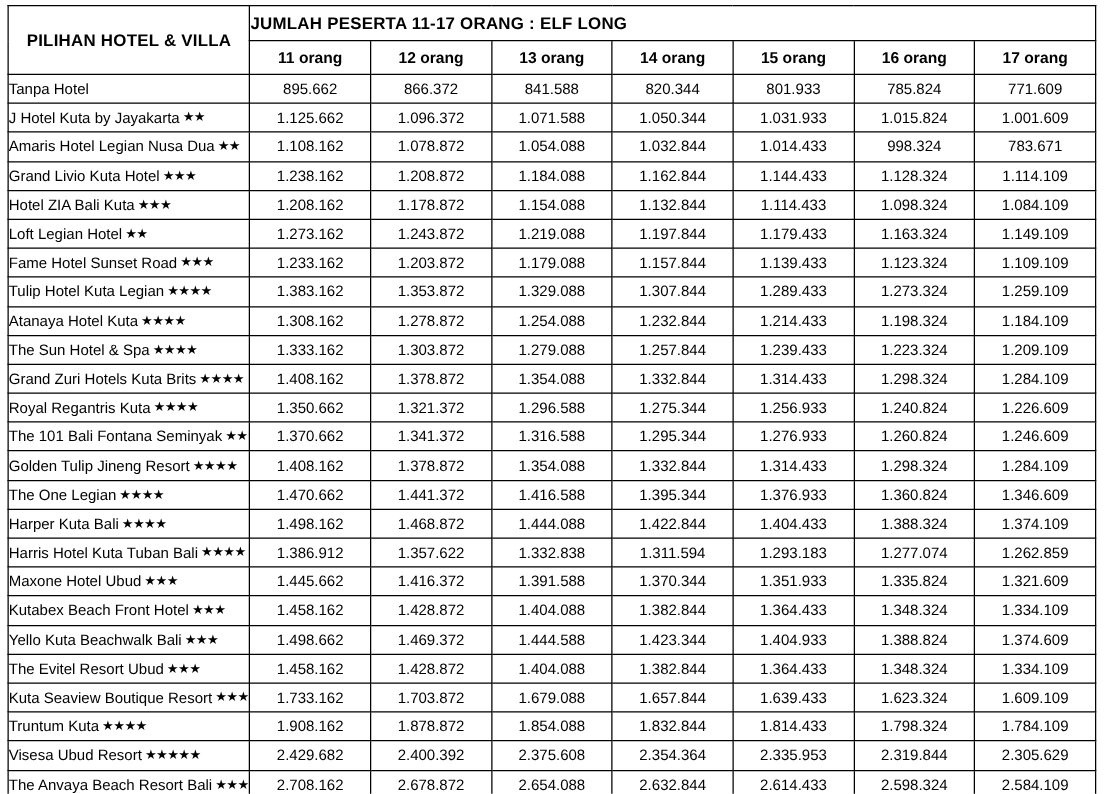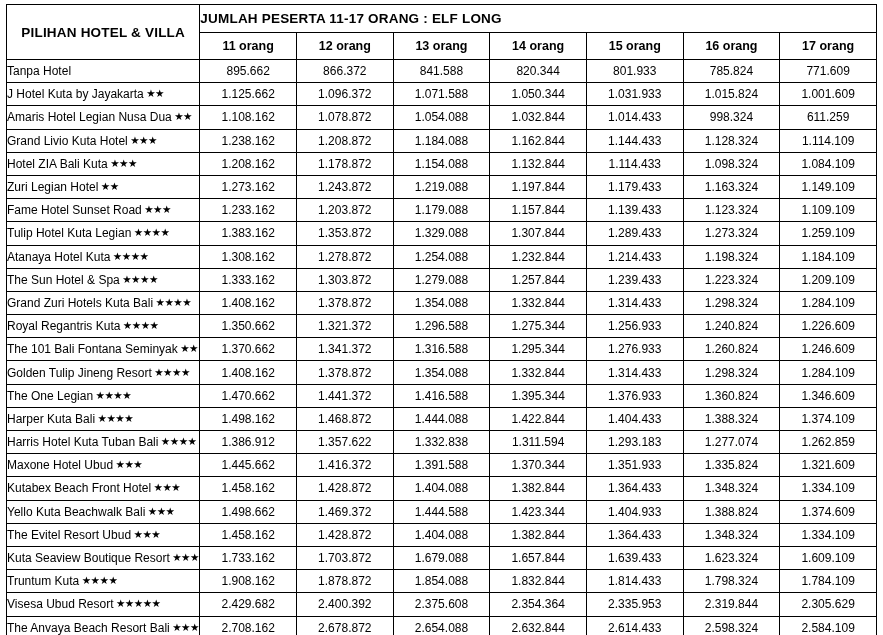--- a/index.html
+++ b/index.html
@@ -124,21 +124,21 @@
           <td class="cell-num">1.001.609</td>
         </tr>
         <tr>
           <td class="row-name"><span>Amaris Hotel Legian Nusa Dua</span><span class="stars"> ★★</span></td>
           <td class="cell-num">1.108.162</td>
           <td class="cell-num">1.078.872</td>
           <td class="cell-num">1.054.088</td>
           <td class="cell-num">1.032.844</td>
           <td class="cell-num">1.014.433</td>
           <td class="cell-num">998.324</td>
-          <td class="cell-num">611.259</td>
+          <td class="cell-num">783.671</td>
         </tr>
         <tr>
           <td class="row-name"><span>Grand Livio Kuta Hotel</span><span class="stars"> ★★★</span></td>
           <td class="cell-num">1.238.162</td>
           <td class="cell-num">1.208.872</td>
           <td class="cell-num">1.184.088</td>
           <td class="cell-num">1.162.844</td>
           <td class="cell-num">1.144.433</td>
           <td class="cell-num">1.128.324</td>
           <td class="cell-num">1.114.109</td>
@@ -147,21 +147,21 @@
           <td class="row-name"><span>Hotel ZIA Bali Kuta</span><span class="stars"> ★★★</span></td>
           <td class="cell-num">1.208.162</td>
           <td class="cell-num">1.178.872</td>
           <td class="cell-num">1.154.088</td>
           <td class="cell-num">1.132.844</td>
           <td class="cell-num">1.114.433</td>
           <td class="cell-num">1.098.324</td>
           <td class="cell-num">1.084.109</td>
         </tr>
         <tr>
-          <td class="row-name"><span>Zuri Legian Hotel</span><span class="stars"> ★★</span></td>
+          <td class="row-name"><span>Loft Legian Hotel</span><span class="stars"> ★★</span></td>
           <td class="cell-num">1.273.162</td>
           <td class="cell-num">1.243.872</td>
           <td class="cell-num">1.219.088</td>
           <td class="cell-num">1.197.844</td>
           <td class="cell-num">1.179.433</td>
           <td class="cell-num">1.163.324</td>
           <td class="cell-num">1.149.109</td>
         </tr>
         <tr>
           <td class="row-name"><span>Fame Hotel Sunset Road</span><span class="stars"> ★★★</span></td>
@@ -197,21 +197,21 @@
           <td class="row-name"><span>The Sun Hotel &amp; Spa</span><span class="stars"> ★★★★</span></td>
           <td class="cell-num">1.333.162</td>
           <td class="cell-num">1.303.872</td>
           <td class="cell-num">1.279.088</td>
           <td class="cell-num">1.257.844</td>
           <td class="cell-num">1.239.433</td>
           <td class="cell-num">1.223.324</td>
           <td class="cell-num">1.209.109</td>
         </tr>
         <tr>
-          <td class="row-name"><span>Grand Zuri Hotels Kuta Bali</span><span class="stars"> ★★★★</span></td>
+          <td class="row-name"><span>Grand Zuri Hotels Kuta Brits</span><span class="stars"> ★★★★</span></td>
           <td class="cell-num">1.408.162</td>
           <td class="cell-num">1.378.872</td>
           <td class="cell-num">1.354.088</td>
           <td class="cell-num">1.332.844</td>
           <td class="cell-num">1.314.433</td>
           <td class="cell-num">1.298.324</td>
           <td class="cell-num">1.284.109</td>
         </tr>
         <tr>
           <td class="row-name"><span>Royal Regantris Kuta</span><span class="stars"> ★★★★</span></td>

